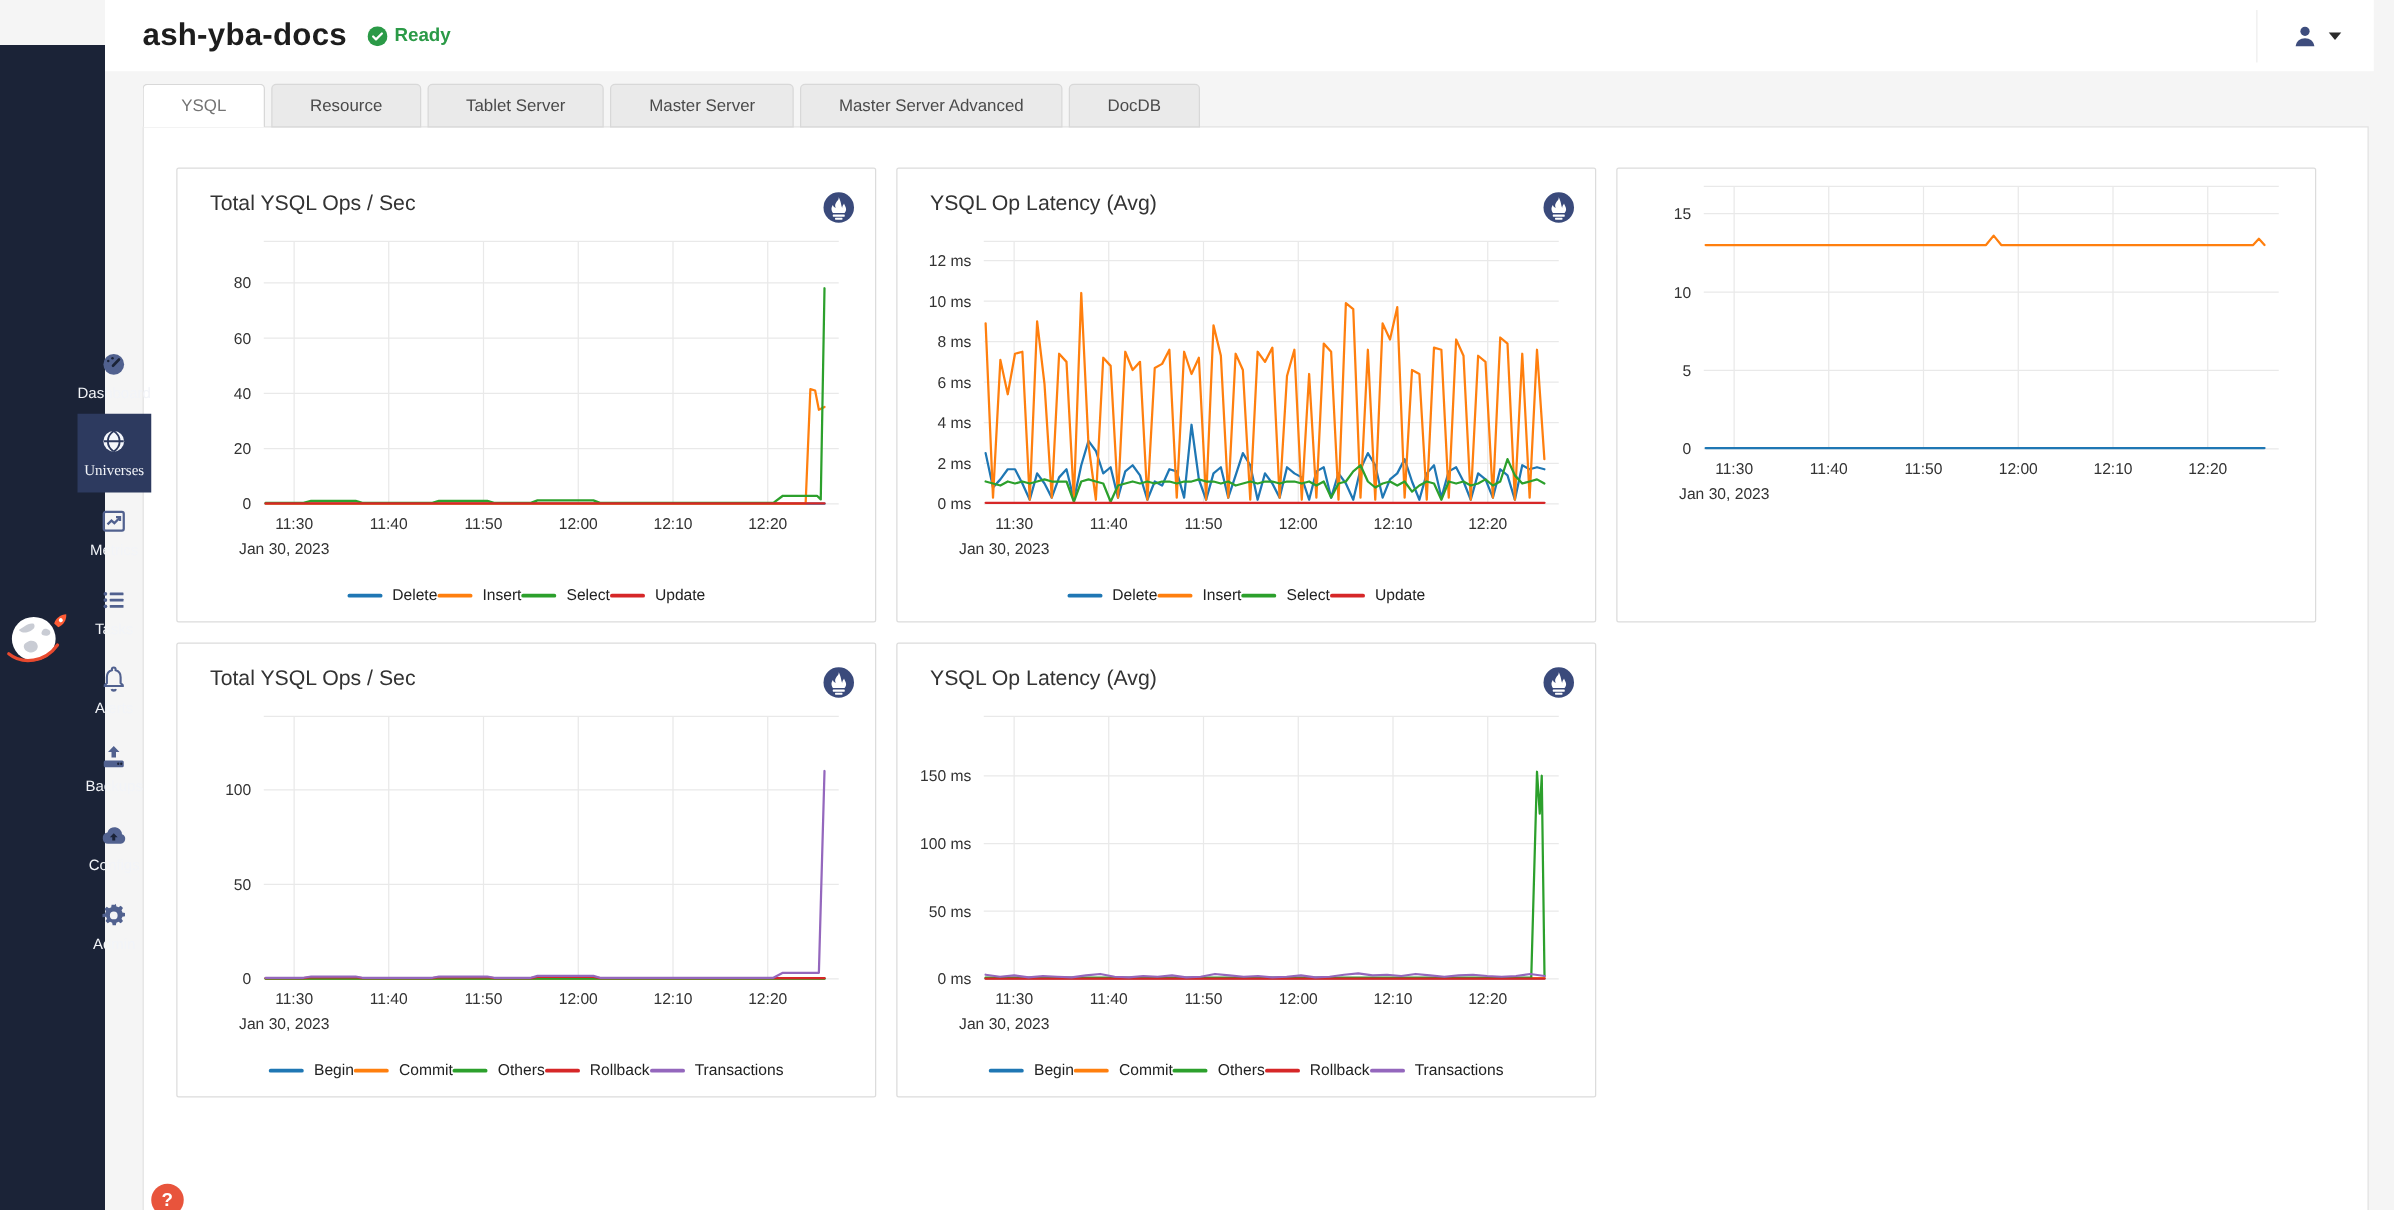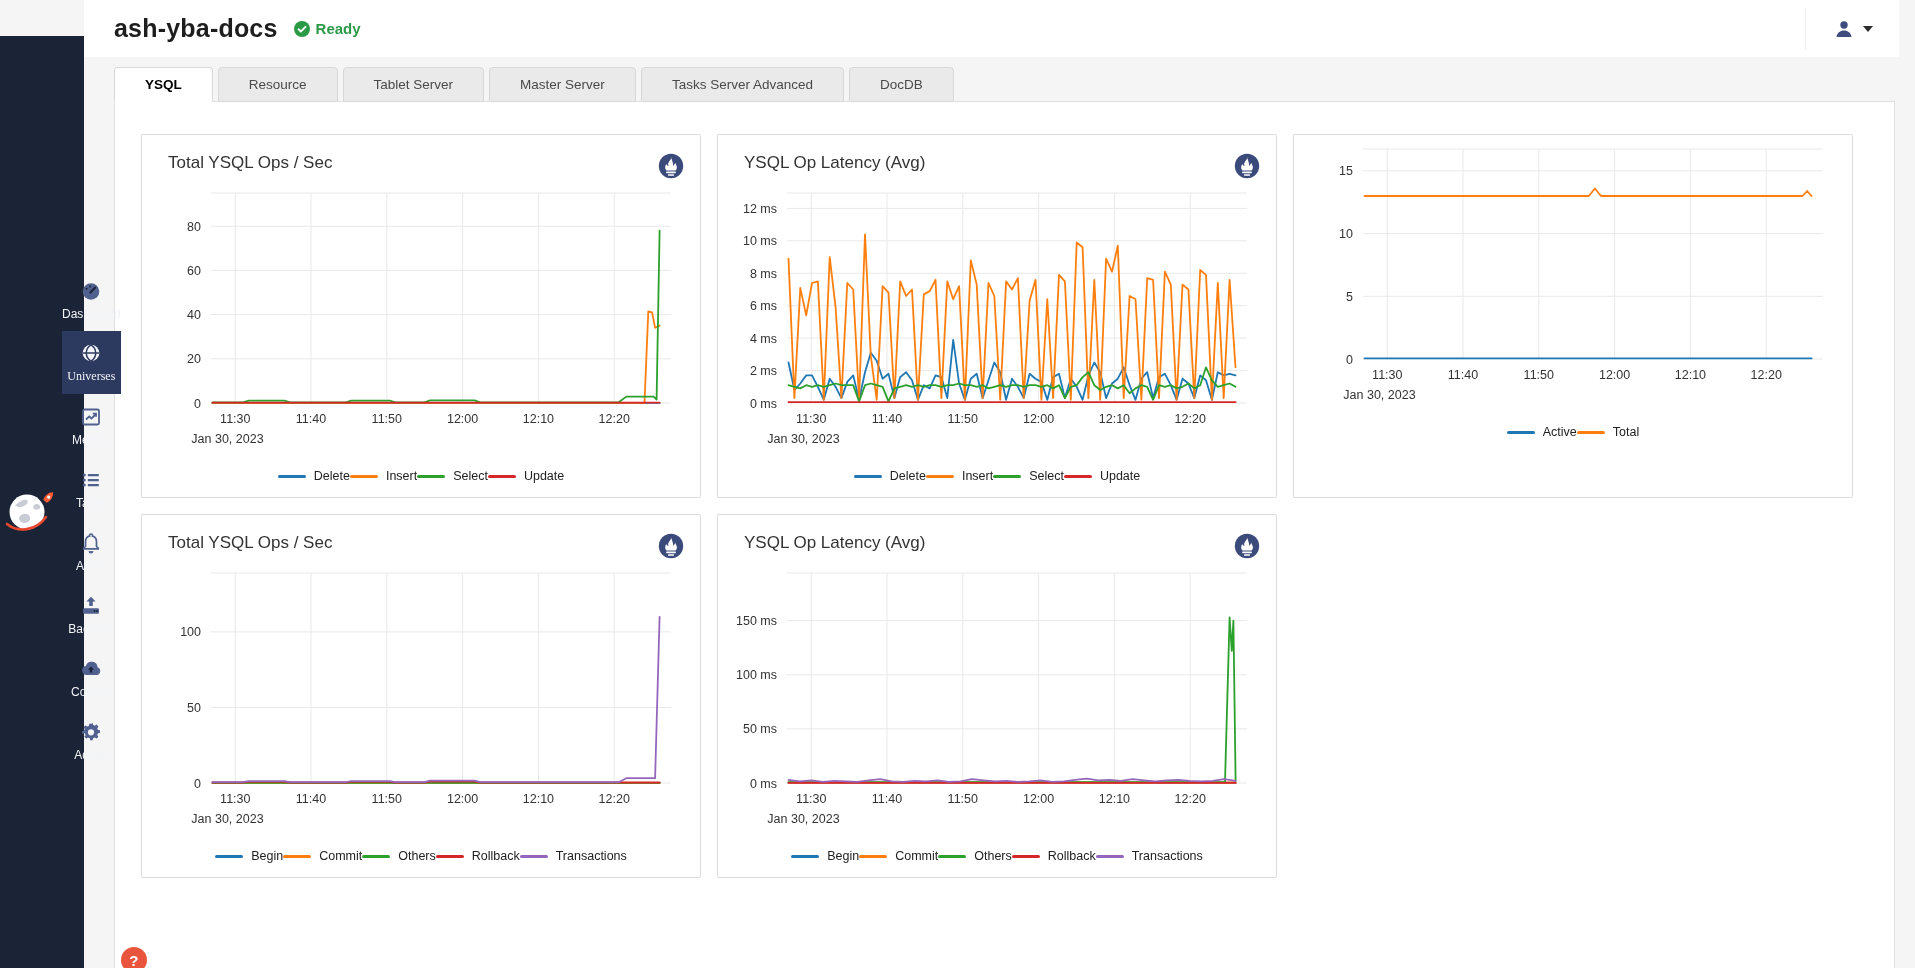--- a/index.html
+++ b/index.html
@@ -34,21 +34,21 @@
     border-left:1px solid #ededed; height:42px; cursor:pointer; }
   .caret { width:0; height:0; border-left:5px solid transparent; border-right:5px solid transparent;
     border-top:6px solid #2b2b2b; }
 
   
   .main { position:fixed; left:84px; top:57px; right:0; bottom:0; background:#f5f5f5; overflow:hidden; }
   .tabbar { display:flex; gap:5px; margin:10px 0 0 30px; height:35px; position:relative; z-index:2; }
   .tab { display:flex; align-items:center; justify-content:center; padding:0 30px; min-width:96px;
     background:#eaeaea; border:1px solid #d8d8d8; border-radius:4px 4px 0 0; font-size:13.5px;
     color:#4a4a4a; cursor:pointer; }
-  .tab.active { background:#fff; border-bottom-color:#fff; color:#000000;font-weight:bold; }
+  .tab.active { background:#fff; border-bottom-color:#fff; color:#737373; }
   .panel { position:absolute; left:30px; right:20px; top:44px; bottom:-2px; background:#fff;
     border:1px solid #e0e0e0; overflow:hidden; }
   .charts { display:flex; flex-wrap:wrap; gap:16px; padding:32px 26px; }
 
   
   .chart-card { width:560px; height:364px; background:#fff; border:1px solid #dcdcdc;
     border-radius:2px; }
   .card-head { display:flex; justify-content:space-between; align-items:flex-start;
     padding:18px 16px 0 26px; }
   .card-title { font-size:17px; color:#333; }
@@ -177,21 +177,21 @@
         <div class="tab">
           <span>Resource</span>
         </div>
         <div class="tab">
           <span>Tablet Server</span>
         </div>
         <div class="tab">
           <span>Master Server</span>
         </div>
         <div class="tab">
-          <span>Tasks Server Advanced</span>
+          <span>Master Server Advanced</span>
         </div>
         <div class="tab">
           <span>DocDB</span>
         </div>
       </div>
     <section class="panel">
       <div class="charts" id="charts">
           <div class="chart-card">
             <div class="card-head">
               <div class="card-title">Total YSQL Ops / Sec</div>
@@ -343,30 +343,20 @@
               <line x1="305.6" y1="12" x2="305.6" y2="222" stroke="#e9e9e9" stroke-width="1"></line>
               <text x="305.6" y="242" text-anchor="middle" font-size="12.5" fill="#333">12:00</text>
               <line x1="381.4" y1="12" x2="381.4" y2="222" stroke="#e9e9e9" stroke-width="1"></line>
               <text x="381.4" y="242" text-anchor="middle" font-size="12.5" fill="#333">12:10</text>
               <line x1="457.2" y1="12" x2="457.2" y2="222" stroke="#e9e9e9" stroke-width="1"></line>
               <text x="457.2" y="242" text-anchor="middle" font-size="12.5" fill="#333">12:20</text>
               <text x="34.3" y="262" text-anchor="start" font-size="12.5" fill="#333">Jan 30, 2023</text>
               <polyline points="55.5,221.4 502.6,221.4" fill="none" stroke="#1f77b4" stroke-width="1.8" stroke-linejoin="round" stroke-linecap="round" clip-path="url(#clip2)"></polyline>
               <polyline points="55.5,59.0 279.8,59.0 285.9,51.5 292.0,59.0 493.5,59.0 498.1,54.0 502.6,59.0" fill="none" stroke="#ff7f0e" stroke-width="1.8" stroke-linejoin="round" stroke-linecap="round" clip-path="url(#clip2)"></polyline>
             </svg>
-            <div class="legend">
-              <span class="legend-item">
-                <span class="legend-swatch" style="background:#1f77b4"></span>
-                <span class="legend-label">Active</span>
-              </span>
-              <span class="legend-item">
-                <span class="legend-swatch" style="background:#ff7f0e"></span>
-                <span class="legend-label">Total</span>
-              </span>
-            </div>
           </div>
           <div class="chart-card">
             <div class="card-head">
               <div class="card-title">Total YSQL Ops / Sec</div>
               <span class="prom"><svg width="26" height="26" viewBox="0 0 26 26">
                   <circle cx="13" cy="13" r="12.2" fill="#3a4a7b"></circle>
                   <path fill="#fff" d="M13 4.5c.5 2.5-2.8 4-2.9 6.8 0 1 .5 1.8.5 1.8s-1.9-.4-2.3-2.2c-.8 1.1-1.2 2.3-1.1 3.5.1 1.9 1.2 3 1.2 3h9.2s1.3-1.1 1.3-3c0-1.7-1.3-3.2-1.7-4.6-.4 1.3-1.5 2-1.4 3.3-.9-1-.3-2.7-2.8-8.6z"></path>
                   <rect x="8.2" y="18.6" width="9.6" height="1.7" rx=".5" fill="#fff"></rect>
                   <rect x="10" y="21.2" width="6" height="1.5" rx=".5" fill="#fff"></rect>
                 </svg></span>

